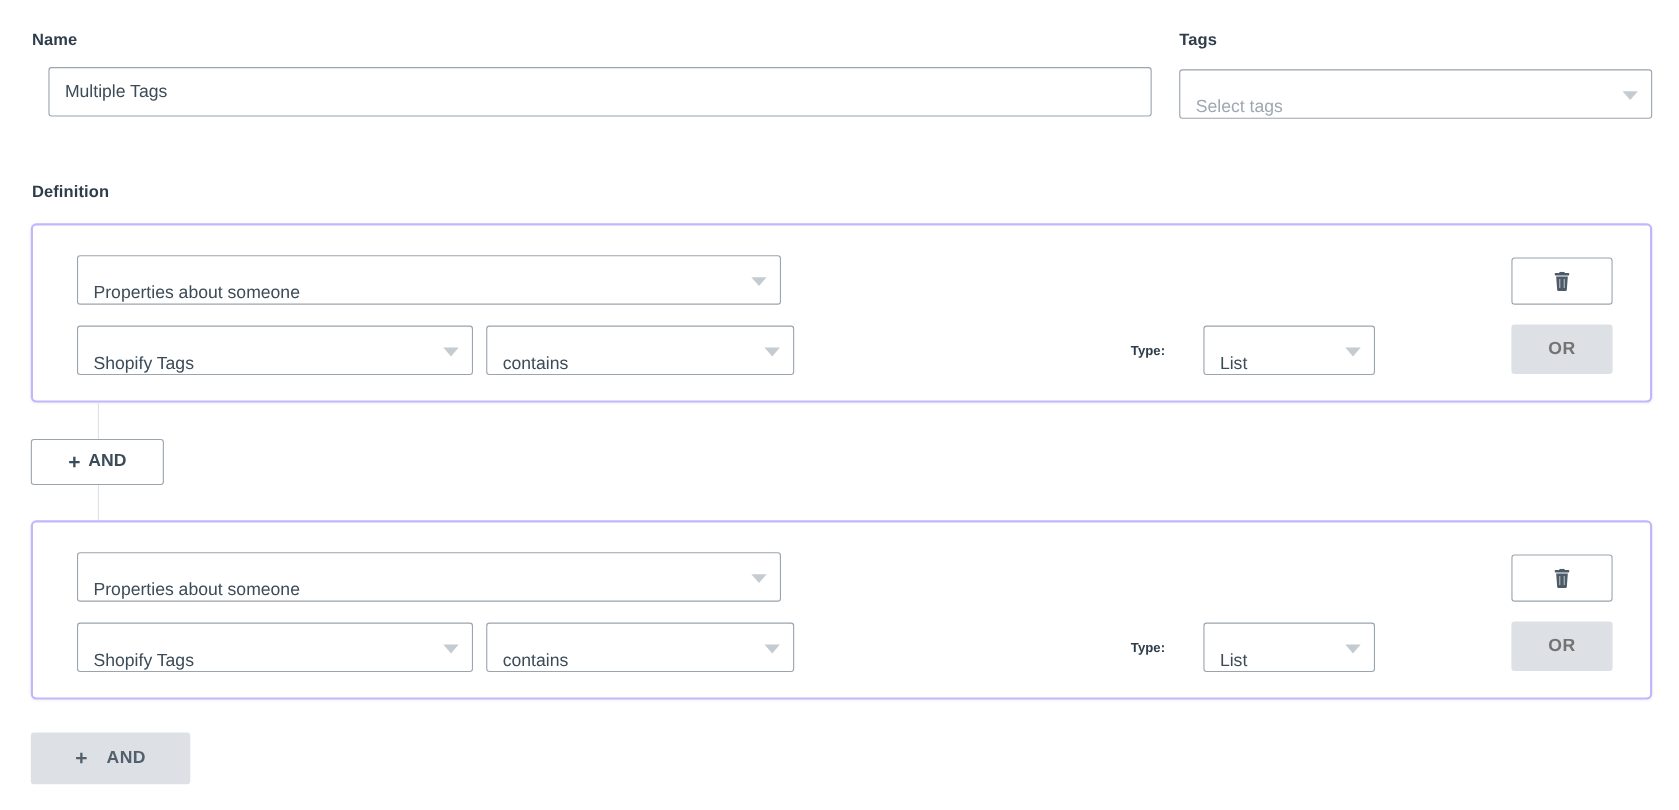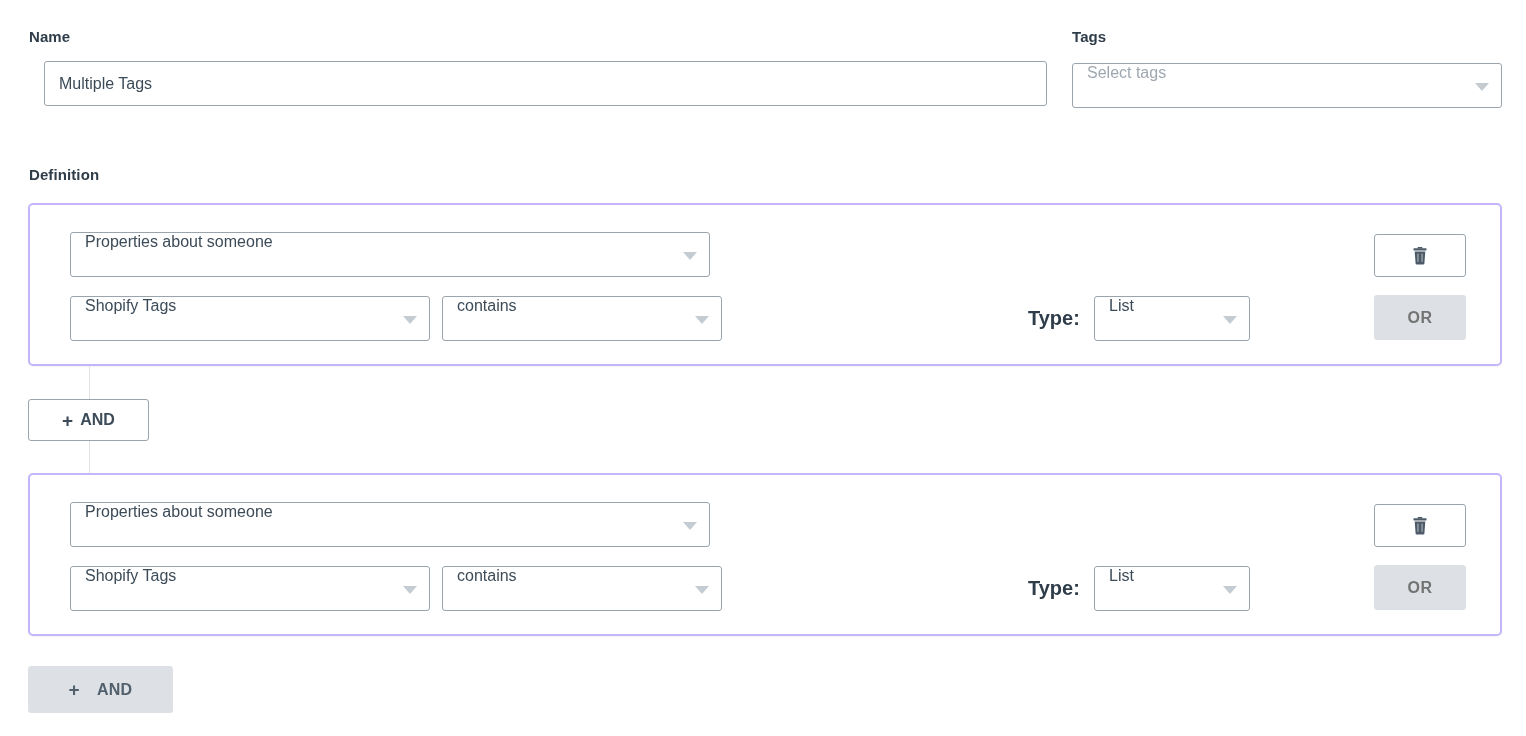--- a/index.html
+++ b/index.html
@@ -44,21 +44,21 @@
   .text-input::placeholder { color: #9fa8b1; }
 
   .select-box {
     position: relative;
     background: #ffffff;
     border: 1px solid #9aa4ad;
     border-radius: 3px;
     height: 100%;
     width: 100%;
     display: flex;
-    align-items: flex-start;
+    align-items: flex-end;
     padding: 0 34px 0 14px;
     font-size: 16px;
     color: #3c4b58;
     cursor: pointer;
     white-space: nowrap;
     overflow: hidden;
   }
   .select-box.placeholder-style { color: #9fa8b1; }
   .caret {
     position: absolute;
@@ -94,21 +94,21 @@
   #card-1 { top: 203px; height: 163px; }
   #card-2 { top: 473px; height: 163px; }
 
   .row-subject { position: absolute; left: 40px; top: 27px; width: 640px; height: 45px; }
   .row-field   { position: absolute; left: 40px; top: 91px; width: 360px; height: 45px; }
   .row-op      { position: absolute; left: 412px; top: 91px; width: 280px; height: 45px; }
   .row-value   { position: absolute; left: 704px; top: 91px; width: 280px; height: 45px; }
   .row-type-label {
     position: absolute; left: 998px; top: 91px; height: 45px;
     display: flex; align-items: center;
-    font-size: 20px; font-weight: 700; color: #2f3d4a;
+    font-size: 12px; font-weight: 700; color: #2f3d4a;
   }
   .row-type-select { position: absolute; left: 1064px; top: 91px; width: 156px; height: 45px; }
 
   .delete-btn {
     position: absolute;
     left: 1344px;
     top: 29px;
     width: 92px;
     height: 43px;
     background: #ffffff;

